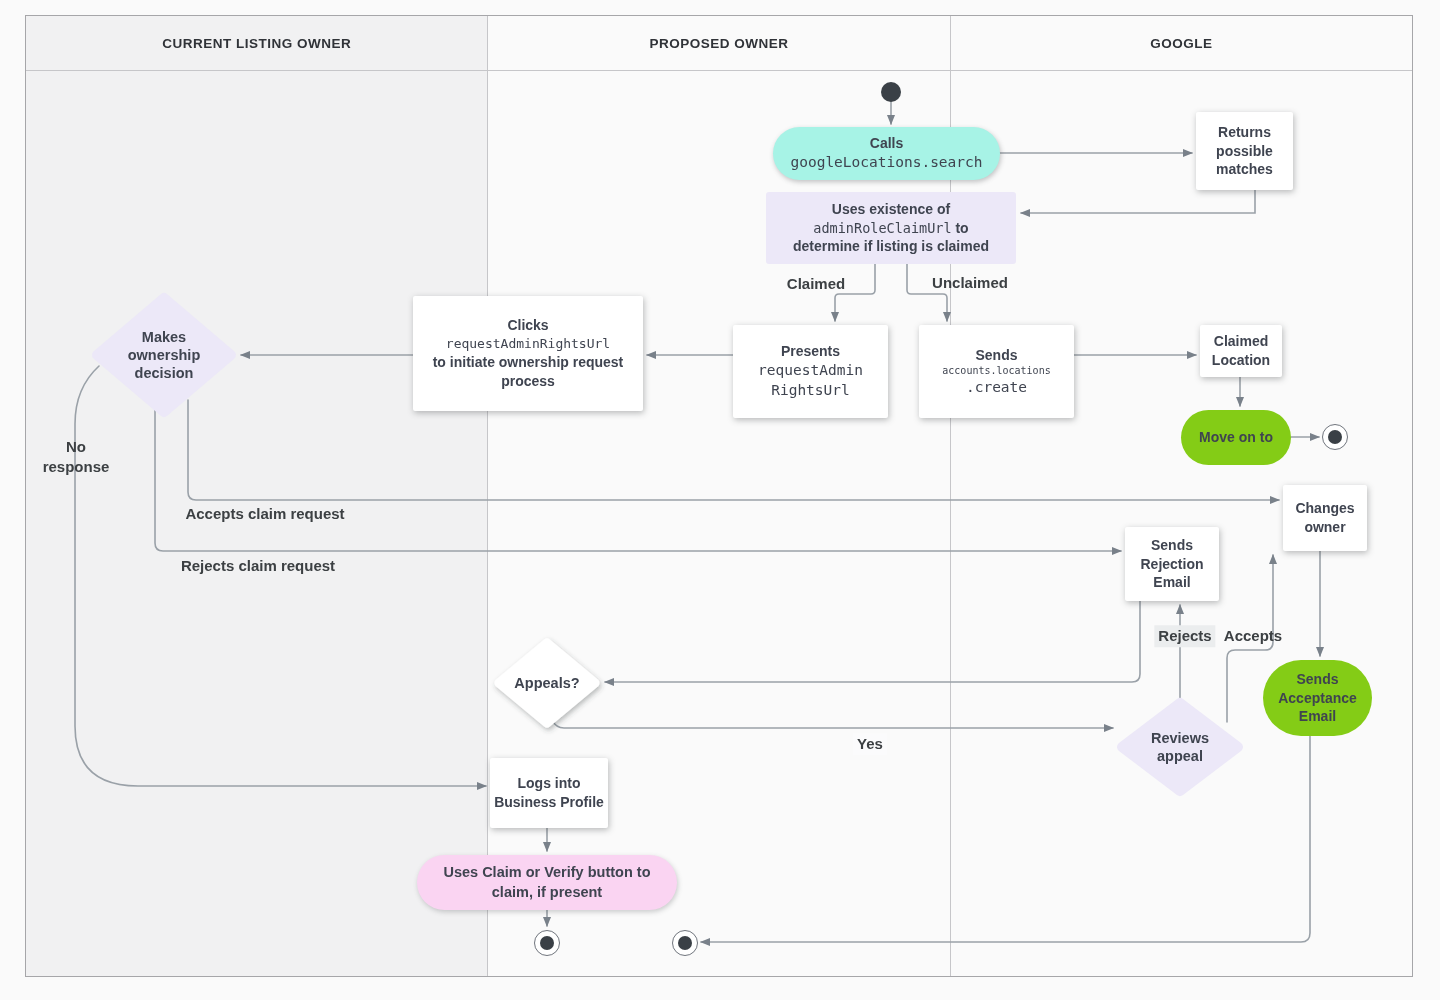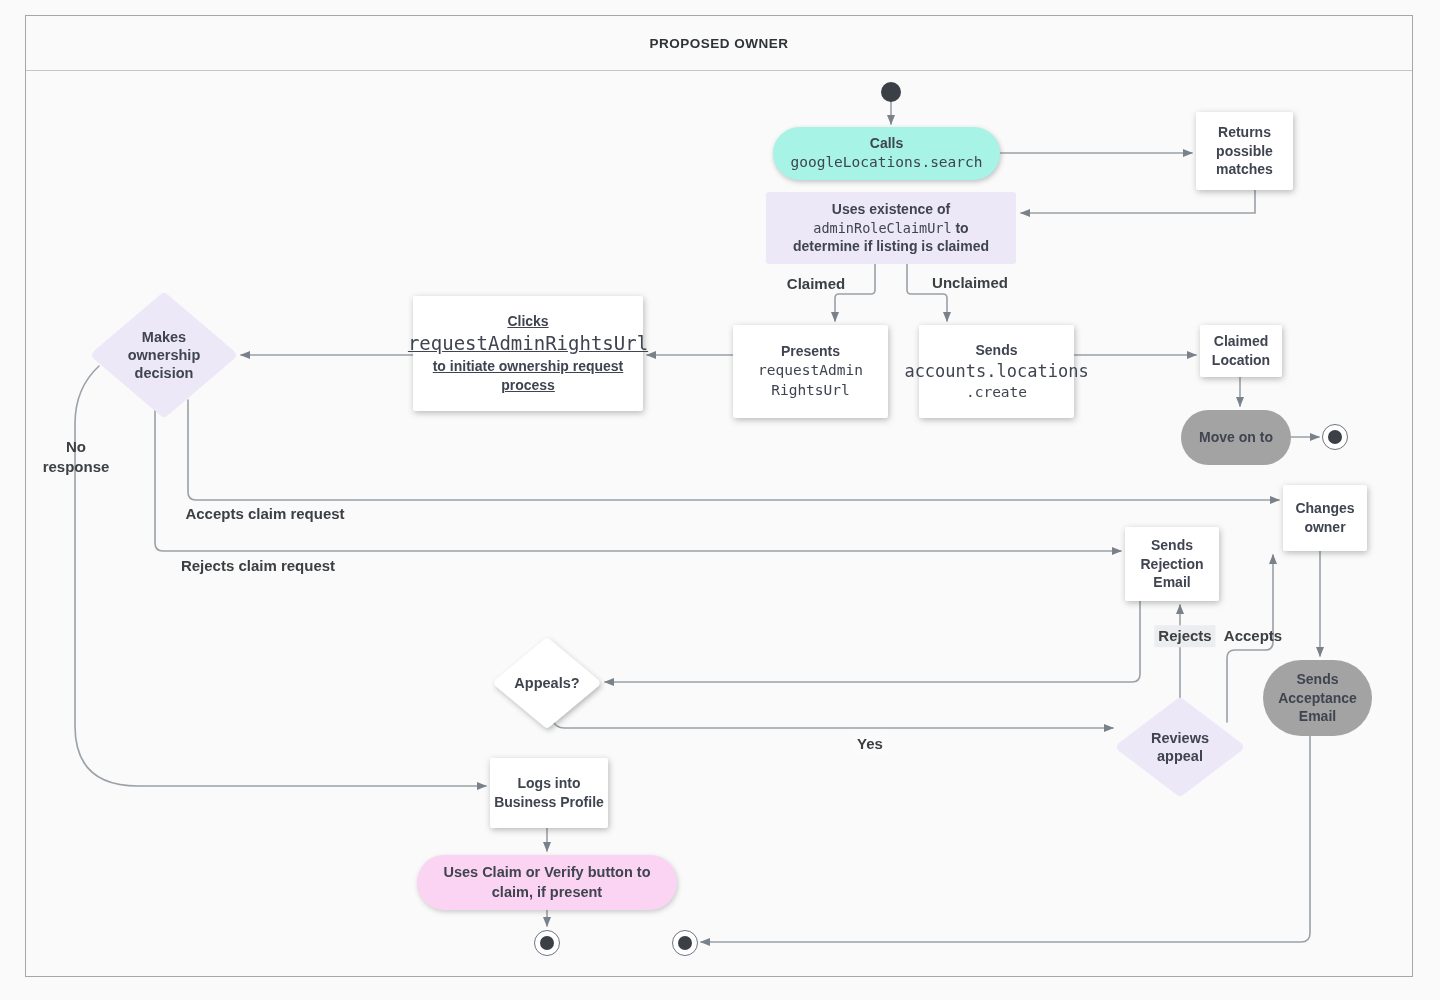--- a/index.html
+++ b/index.html
@@ -21,21 +21,21 @@
   svg.wires { position:absolute; left:0; top:0; width:1440px; height:1000px; pointer-events:none; }
   .wire { fill:none; stroke:#9aa1a8; stroke-width:1.6; stroke-linecap:round; }
 
   
   .node { position:absolute; display:flex; flex-direction:column; align-items:center;
           justify-content:center; text-align:center; color:#3f4450;
           font-size:14px; font-weight:bold; line-height:1.35; }
   .boxw { background:#ffffff; border-radius:2px; box-shadow:1px 2px 6px rgba(60,64,67,.35); }
   .pill-cyan { background:#a7f3e6; border-radius:27px; box-shadow:1px 2px 5px rgba(60,64,67,.30); }
   .pill-pink { background:#fad4f2; border-radius:28px; box-shadow:1px 2px 5px rgba(60,64,67,.25); }
-  .blob-pink { background:#a3a3a3; border-radius:50px; }
+  .blob-pink { background:#84cc16; border-radius:50px; }
   .box-lav  { background:#ece8f8; border-radius:3px; }
   .mono { font-family:"DejaVu Sans Mono", monospace; font-weight:normal; font-size:13.5px; color:#3f4450; }
 
   .dlabel { position:absolute; transform:translate(-50%,-50%); text-align:center;
             color:#3f4450; font-size:14.5px; font-weight:bold; line-height:1.25; }
 
   
   .elabel { position:absolute; transform:translate(-50%,-50%); text-align:center;
             color:#3c4043; font-size:15px; font-weight:bold; line-height:1.3;
             white-space:nowrap; padding:1px 4px; }
@@ -49,22 +49,28 @@
              background:#ffffff; border:1.5px solid #70757d;
              display:flex; align-items:center; justify-content:center; }
   .end-dot .inner { width:14px; height:14px; border-radius:50%; background:#3a4046; }
 </style>
 </head>
 <body>
 
 <div class="page">
 
   <div class="frame">
+    <div class="lane shaded">
+      <div class="lane-header">CURRENT LISTING OWNER</div>
+    </div>
     <div class="lane light">
       <div class="lane-header">PROPOSED OWNER</div>
+    </div>
+    <div class="lane light">
+      <div class="lane-header">GOOGLE</div>
     </div>
   </div>
 
   <svg class="wires" viewBox="0 0 1440 1000">
     <defs>
       <marker id="ah" markerWidth="10" markerHeight="8" refX="9" refY="4" orient="auto" markerUnits="userSpaceOnUse">
         <path d="M0 0 L10 4 L0 8 Z" fill="#79818a"></path>
       </marker>
       <filter id="ds" x="-30%" y="-30%" width="160%" height="160%">
         <feDropShadow dx="1.5" dy="2.5" stdDeviation="2.5" flood-color="#3c4043" flood-opacity="0.35"></feDropShadow>
@@ -129,35 +135,35 @@
   </div>
 
   <div class="node boxw" style="left:733px; top:325px; width:155px; height:93px;">
     <span>Presents</span>
     <span class="mono" style="font-size:14.5px;">requestAdmin</span>
     <span class="mono" style="font-size:14.5px;">RightsUrl</span>
   </div>
 
   <div class="node boxw" style="left:895px; top:325px; width:155px; height:93px;margin-left:24px;">
     <span>Sends</span>
-    <span class="mono" style="font-size:17px;">accounts.locations</span>
+    <span class="mono" style="font-size:10px;">accounts.locations</span>
     <span class="mono" style="font-size:14.5px;">.create</span>
   </div>
 
   <div class="node boxw" style="left:1200px; top:325px; width:82px; height:52px; padding:2px;">
     <span>Claimed Location</span>
   </div>
 
   <div class="node blob-pink" style="left:1181px; top:410px; width:110px; height:55px;">
     <span>Move on to</span>
   </div>
 
-  <div class="node boxw" style="left:413px; top:296px; width:230px; height:115px; padding:6px 4px;text-decoration:underline;">
+  <div class="node boxw" style="left:413px; top:296px; width:230px; height:115px; padding:6px 4px;">
     <span>Clicks</span>
-    <span class="mono" style="font-size:19px;">requestAdminRightsUrl</span>
+    <span class="mono" style="font-size:13px;">requestAdminRightsUrl</span>
     <span>to initiate ownership request process</span>
   </div>
 
   <div class="node boxw" style="left:1125px; top:527px; width:94px; height:74px; padding:2px;">
     <span>Sends Rejection Email</span>
   </div>
 
   <div class="node boxw" style="left:1283px; top:485px; width:84px; height:66px; padding:18px;">
     <span>Changes owner</span>
   </div>

